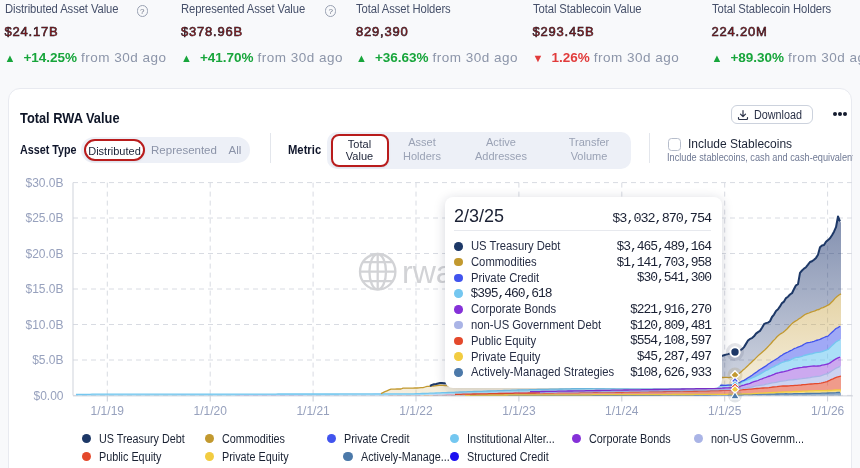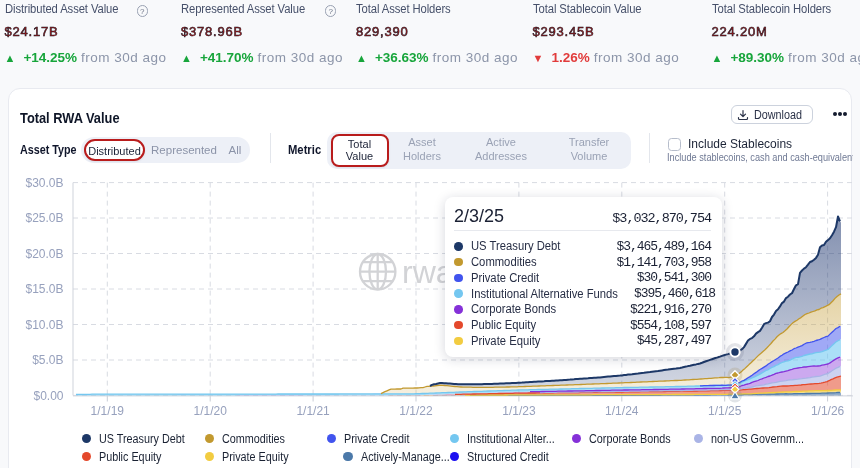--- a/index.html
+++ b/index.html
@@ -227,38 +227,47 @@
       <span class="tname"><span class="sq90">Commodities</span></span>
       <span class="tnum">$1,141,703,958</span>
     </div>
     <div class="trow">
       <span class="tdot" style="background:#4154ee"></span>
       <span class="tname"><span class="sq90">Private Credit</span></span>
       <span class="tnum">$30,541,300</span>
     </div>
     <div class="trow">
       <span class="tdot" style="background:#74c7f0"></span>
-      <span class="tname"><span class="sq90">Institutional Alternative Funds</span></span>
       <span class="tnum">$395,460,618</span>
     </div>
     <div class="trow">
       <span class="tdot" style="background:#8531d8"></span>
       <span class="tname"><span class="sq90">Corporate Bonds</span></span>
       <span class="tnum">$221,916,270</span>
     </div>
     <div class="trow">
+      <span class="tdot" style="background:#aab4e6"></span>
+      <span class="tname"><span class="sq90">non-US Government Debt</span></span>
+      <span class="tnum">$120,809,481</span>
+    </div>
+    <div class="trow">
       <span class="tdot" style="background:#e4492c"></span>
       <span class="tname"><span class="sq90">Public Equity</span></span>
       <span class="tnum">$554,108,597</span>
     </div>
     <div class="trow">
       <span class="tdot" style="background:#f2cc41"></span>
       <span class="tname"><span class="sq90">Private Equity</span></span>
       <span class="tnum">$45,287,497</span>
     </div>
+    <div class="trow">
+      <span class="tdot" style="background:#4c79a9"></span>
+      <span class="tname"><span class="sq90">Actively-Managed Strategies</span></span>
+      <span class="tnum">$108,626,933</span>
+    </div>
 </div>
 <div class="litem" style="left:81.5px;top:432.5px">
     <span class="ldot" style="background:#1d3867"></span>
     <span class="sq90">US Treasury Debt</span>
   </div>
 <div class="litem" style="left:204.5px;top:432.5px">
     <span class="ldot" style="background:#c2992f"></span>
     <span class="sq90">Commodities</span>
   </div>
 <div class="litem" style="left:326.5px;top:432.5px">

